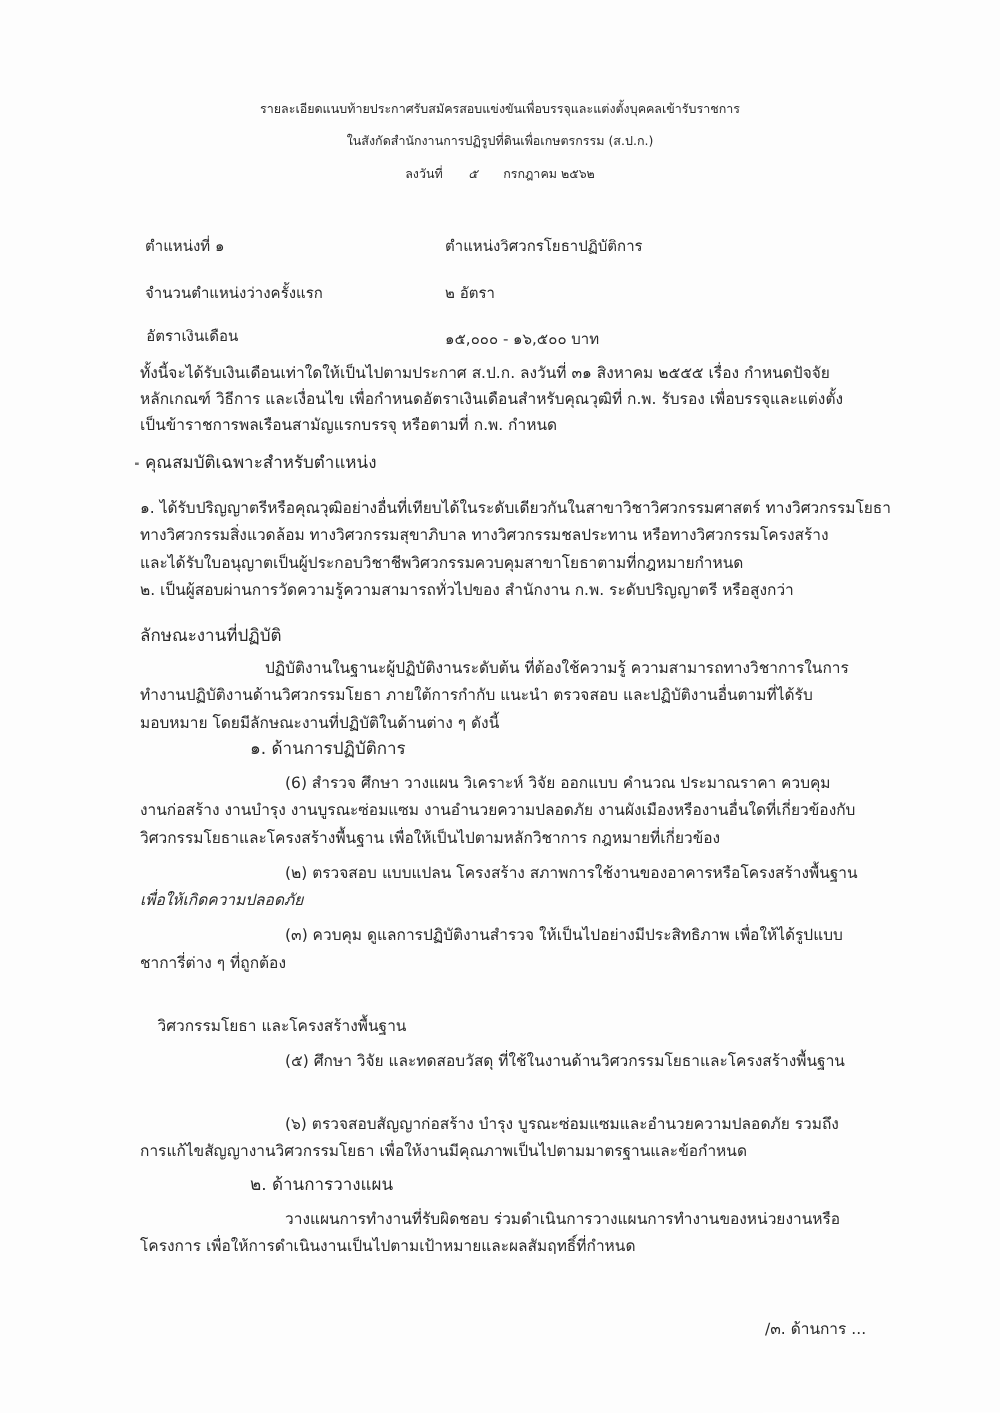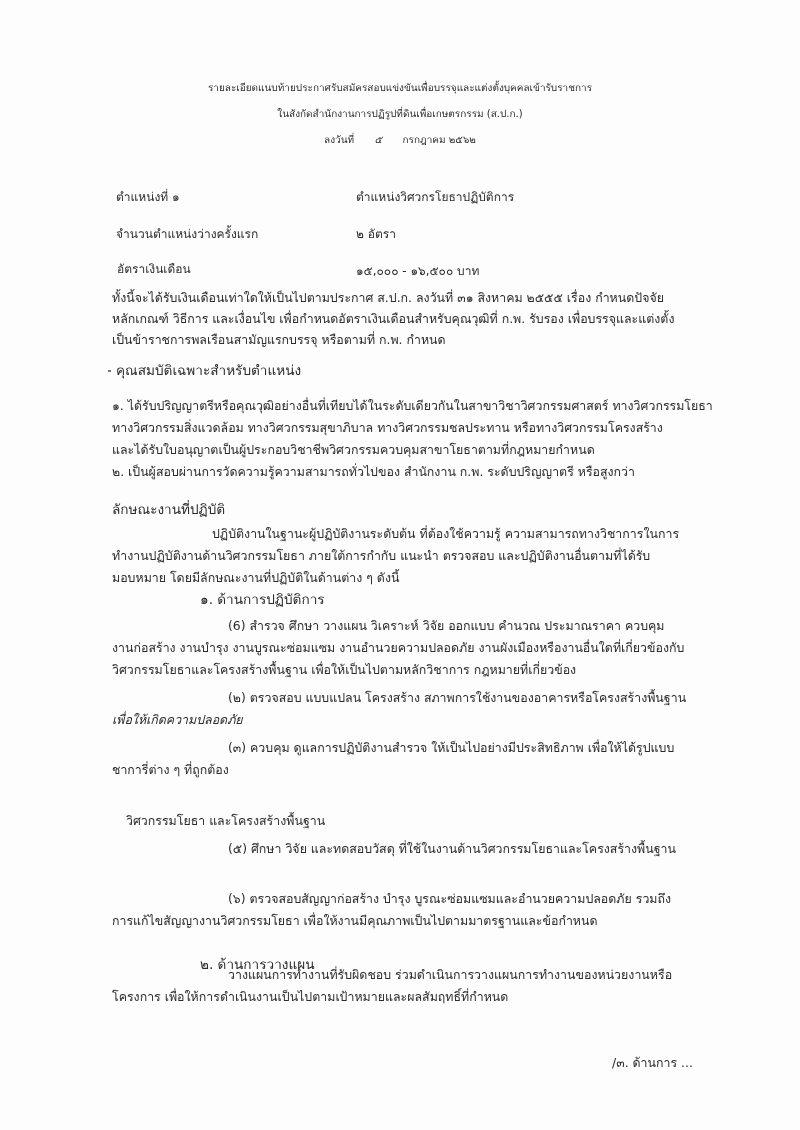--- a/index.html
+++ b/index.html
@@ -67,18 +67,18 @@
   <div class="t" style="left:228px;top:739px;font-size:12.4px;">(๓) ควบคุม ดูแลการปฏิบัติงานสำรวจ ให้เป็นไปอย่างมีประสิทธิภาพ เพื่อให้ได้รูปแบบ</div>
   <div class="t" style="left:112px;top:761px;font-size:12.4px;">ชาการี่ต่าง ๆ ที่ถูกต้อง</div>
 
   <div class="t" style="left:112px;top:812px;font-size:12.4px;margin-left:14px;">วิศวกรรมโยธา และโครงสร้างพื้นฐาน</div>
 
   <div class="t" style="left:228px;top:840px;font-size:12.4px;">(๕) ศึกษา วิจัย และทดสอบวัสดุ ที่ใช้ในงานด้านวิศวกรรมโยธาและโครงสร้างพื้นฐาน</div>
 
   <div class="t" style="left:228px;top:890px;font-size:12.4px;">(๖) ตรวจสอบสัญญาก่อสร้าง บำรุง บูรณะซ่อมแซมและอำนวยความปลอดภัย รวมถึง</div>
   <div class="t" style="left:112px;top:912px;font-size:12.4px;">การแก้ไขสัญญางานวิศวกรรมโยธา เพื่อให้งานมีคุณภาพเป็นไปตามมาตรฐานและข้อกำหนด</div>
 
-  <div class="t heading" style="left:200px;top:939px;margin-top:16px;">๒. ด้านการวางแผน</div>
+  <div class="t heading" style="left:200px;top:939px;">๒. ด้านการวางแผน</div>
   <div class="t" style="left:228px;top:966px;font-size:12.4px;">วางแผนการทำงานที่รับผิดชอบ ร่วมดำเนินการวางแผนการทำงานของหน่วยงานหรือ</div>
   <div class="t" style="left:112px;top:988px;font-size:12.4px;">โครงการ เพื่อให้การดำเนินงานเป็นไปตามเป้าหมายและผลสัมฤทธิ์ที่กำหนด</div>
 
   <div class="t" style="left:612px;top:1054px;font-size:12.4px;">/๓. ด้านการ ...</div>
 </div>
 
 </body></html>

